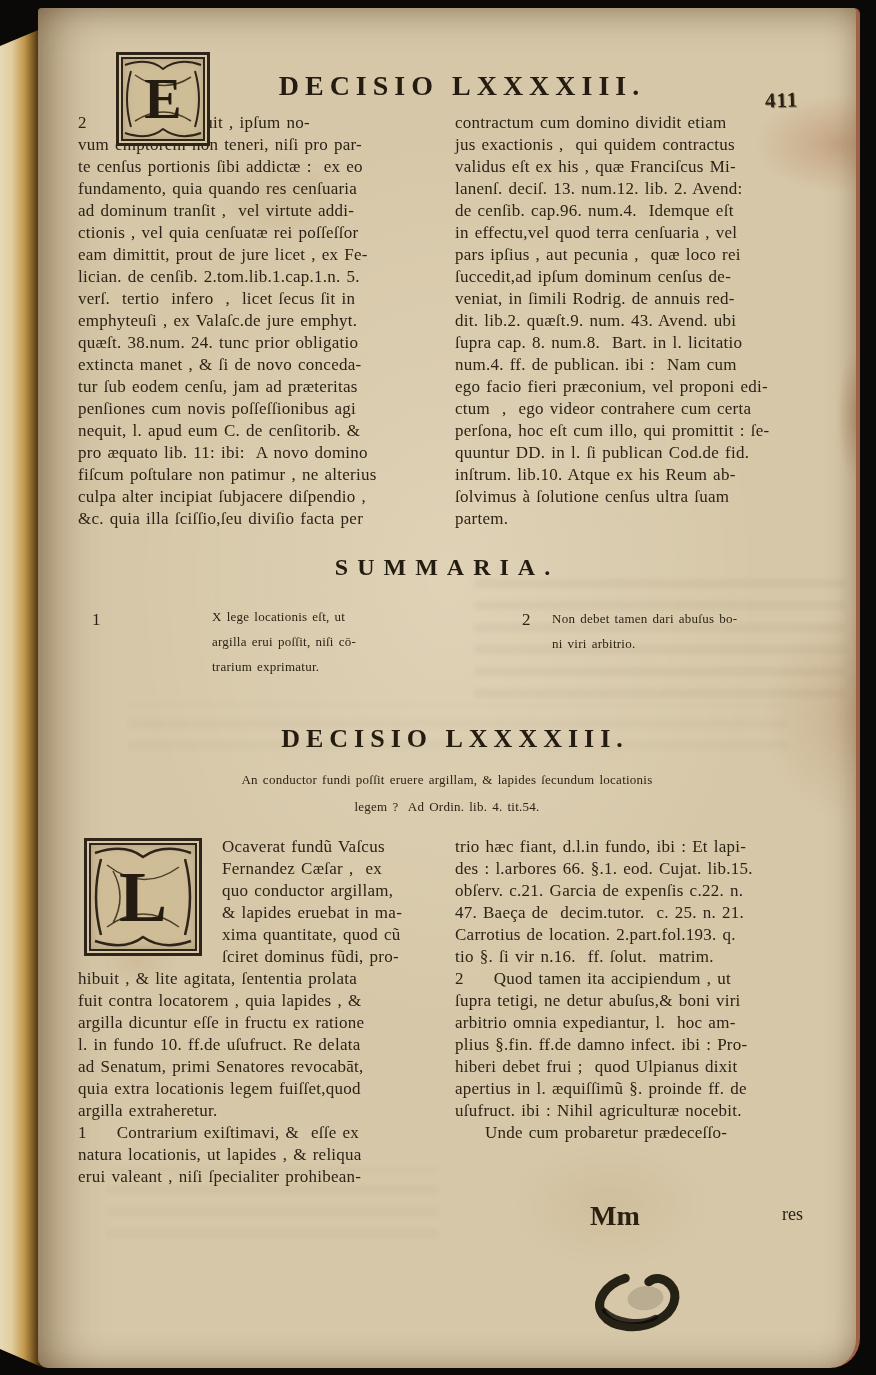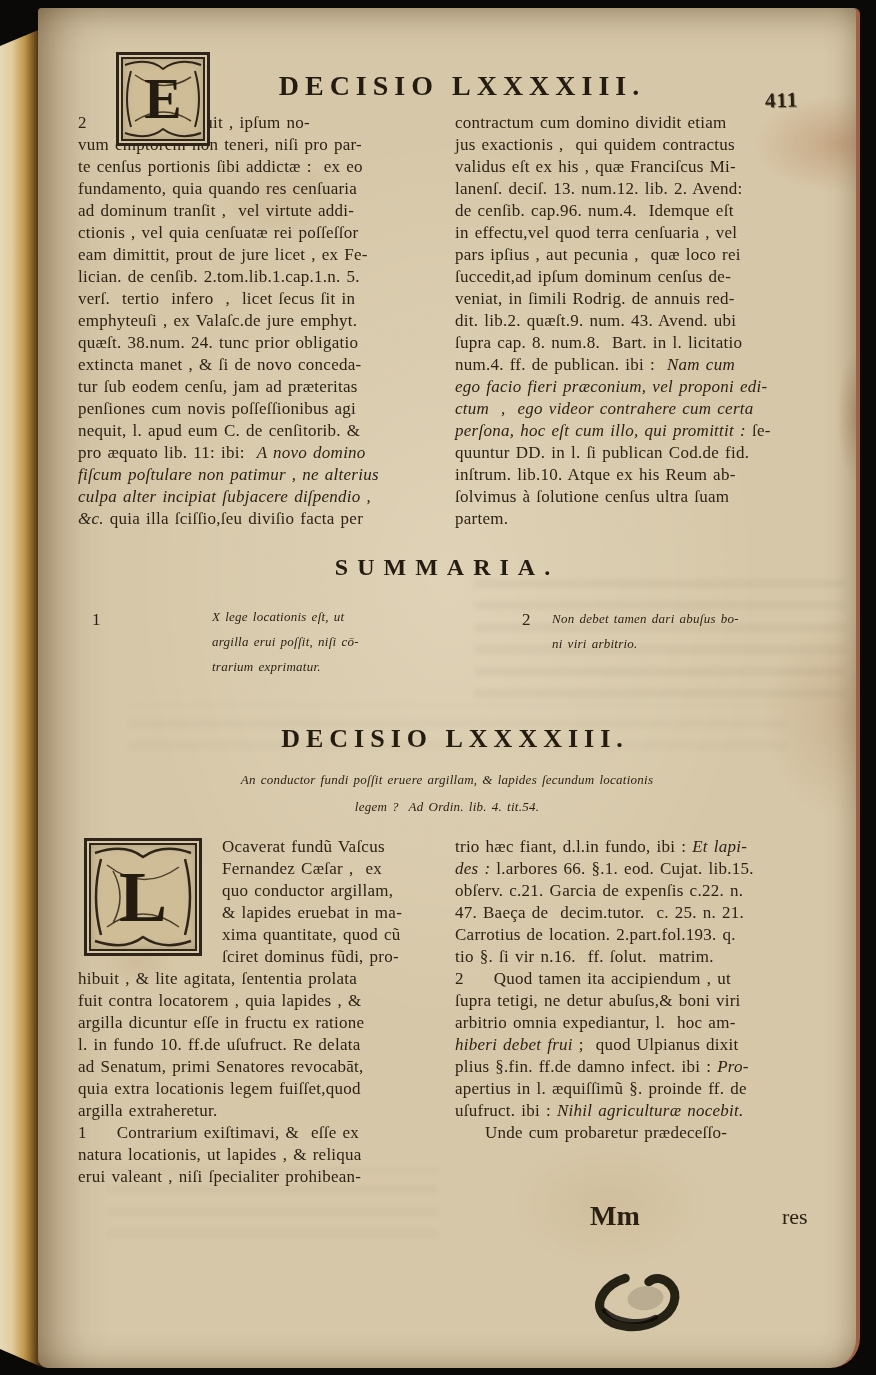--- a/index.html
+++ b/index.html
@@ -37,21 +37,21 @@
     border-right:4px solid rgba(141,64,39,.75);
     border-radius:4px 6px 30px 10px;
     box-shadow:
       inset 46px 0 50px -34px rgba(80,52,22,.55),
       inset -18px 0 30px -18px rgba(90,60,30,.35),
       inset 0 26px 40px -26px rgba(70,45,20,.45),
       inset 0 -20px 34px -22px rgba(90,60,30,.35);
     color:#2c2316;
   }
   .tline{white-space:pre;line-height:22px;font-size:17px;letter-spacing:.25px;word-spacing:1.5px;}
-  .tline .it{font-style:italic;}
+  .tline .it{}
   .col{position:absolute;}
   .running-title{
     position:absolute;top:62px;left:0;width:100%;text-align:center;
     font-size:28px;font-weight:bold;letter-spacing:6px;color:#241c10;
     text-indent:30px;
   }
   .page-number{
     position:absolute;top:80px;right:58px;font-size:21px;font-weight:bold;
     color:#2a2113;letter-spacing:1px;transform:rotate(-2deg);
     text-shadow:1px 1px 0 rgba(40,30,15,.35);
@@ -79,21 +79,21 @@
   }
   .question{position:absolute;top:758px;left:0;width:100%;text-align:center;}
   .question .tline{font-size:13px;line-height:27px;white-space:pre;}
   .body-left{left:40px;top:828px;width:372px;}
   .body-right{left:417px;top:828px;width:400px;}
   .dropcap-row{display:flex;align-items:flex-start;}
   .dropcap-L{position:relative;width:112px;height:112px;margin:2px 20px 4px 6px;flex:none;border:3px solid #2e2518;background:#cfbd98;
     box-shadow:inset 0 0 0 2px #d6c7a8, inset 0 0 0 4px #2e2518, inset 0 0 14px rgba(46,37,24,.35);}
   .dropcap-E{left:78px;top:44px;width:88px;height:88px;}
   .footer-sig{position:absolute;top:1192px;left:552px;font-size:28px;font-weight:bold;color:#2a2113;}
-  .footer-catch{position:absolute;top:1196px;left:744px;font-size:22px;color:#2c2316;}
+  .footer-catch{position:absolute;top:1196px;left:744px;font-size:18px;color:#2c2316;}
   .ink-blot{position:absolute;left:542px;top:1252px;width:136px;height:86px;transform:rotate(-6deg);}
   .ghost{position:absolute;opacity:.45;filter:blur(2px);pointer-events:none;
     background:repeating-linear-gradient(0deg, rgba(112,96,68,.13) 0 9px, transparent 9px 22px);}
   .ghost1{left:436px;top:560px;width:372px;height:130px;}
   .ghost2{left:90px;top:696px;width:660px;height:46px;opacity:.3;}
   .ghost3{left:70px;top:1160px;width:330px;height:70px;opacity:.35;}
 </style>
 </head>
 <body>
 
@@ -222,22 +222,22 @@
     <div class="col body-right">
         <div class="tline"><span>trio hæc fiant, d.l.in fundo, ibi : </span><span class="it">Et lapi-</span></div>
         <div class="tline"><span class="it">des :</span><span> l.arbores 66. §.1. eod. Cujat. lib.15.</span></div>
         <div class="tline"><span>obſerv. c.21. Garcia de expenſis c.22. n.</span></div>
         <div class="tline"><span>47. Baeça de  decim.tutor.  c. 25. n. 21.</span></div>
         <div class="tline"><span>Carrotius de location. 2.part.fol.193. q.</span></div>
         <div class="tline"><span>tio §. ſi vir n.16.  ff. ſolut.  matrim.</span></div>
         <div class="tline"><span>2     Quod tamen ita accipiendum , ut</span></div>
         <div class="tline"><span>ſupra tetigi, ne detur abuſus,&amp; boni viri</span></div>
         <div class="tline"><span>arbitrio omnia expediantur, l.  hoc am-</span></div>
+        <div class="tline"><span>plius §.fin. ff.de damno infect. ibi : </span><span class="it">Pro-</span></div>
         <div class="tline"><span class="it">hiberi debet frui</span><span> ;  quod Ulpianus dixit</span></div>
-        <div class="tline"><span>plius §.fin. ff.de damno infect. ibi : </span><span class="it">Pro-</span></div>
         <div class="tline"><span>apertius in l. æquiſſimũ §. proinde ff. de</span></div>
         <div class="tline"><span>uſufruct. ibi : </span><span class="it">Nihil agriculturæ nocebit.</span></div>
         <div class="tline"><span>     Unde cum probaretur prædeceſſo-</span></div>
       </div>
 
     <span class="footer-sig">Mm</span>
     <span class="footer-catch">res</span>
 
     <svg class="ink-blot" viewBox="0 0 136 86">
       <ellipse cx="66" cy="38" rx="18" ry="12" fill="rgba(150,140,118,0.45)"></ellipse>

